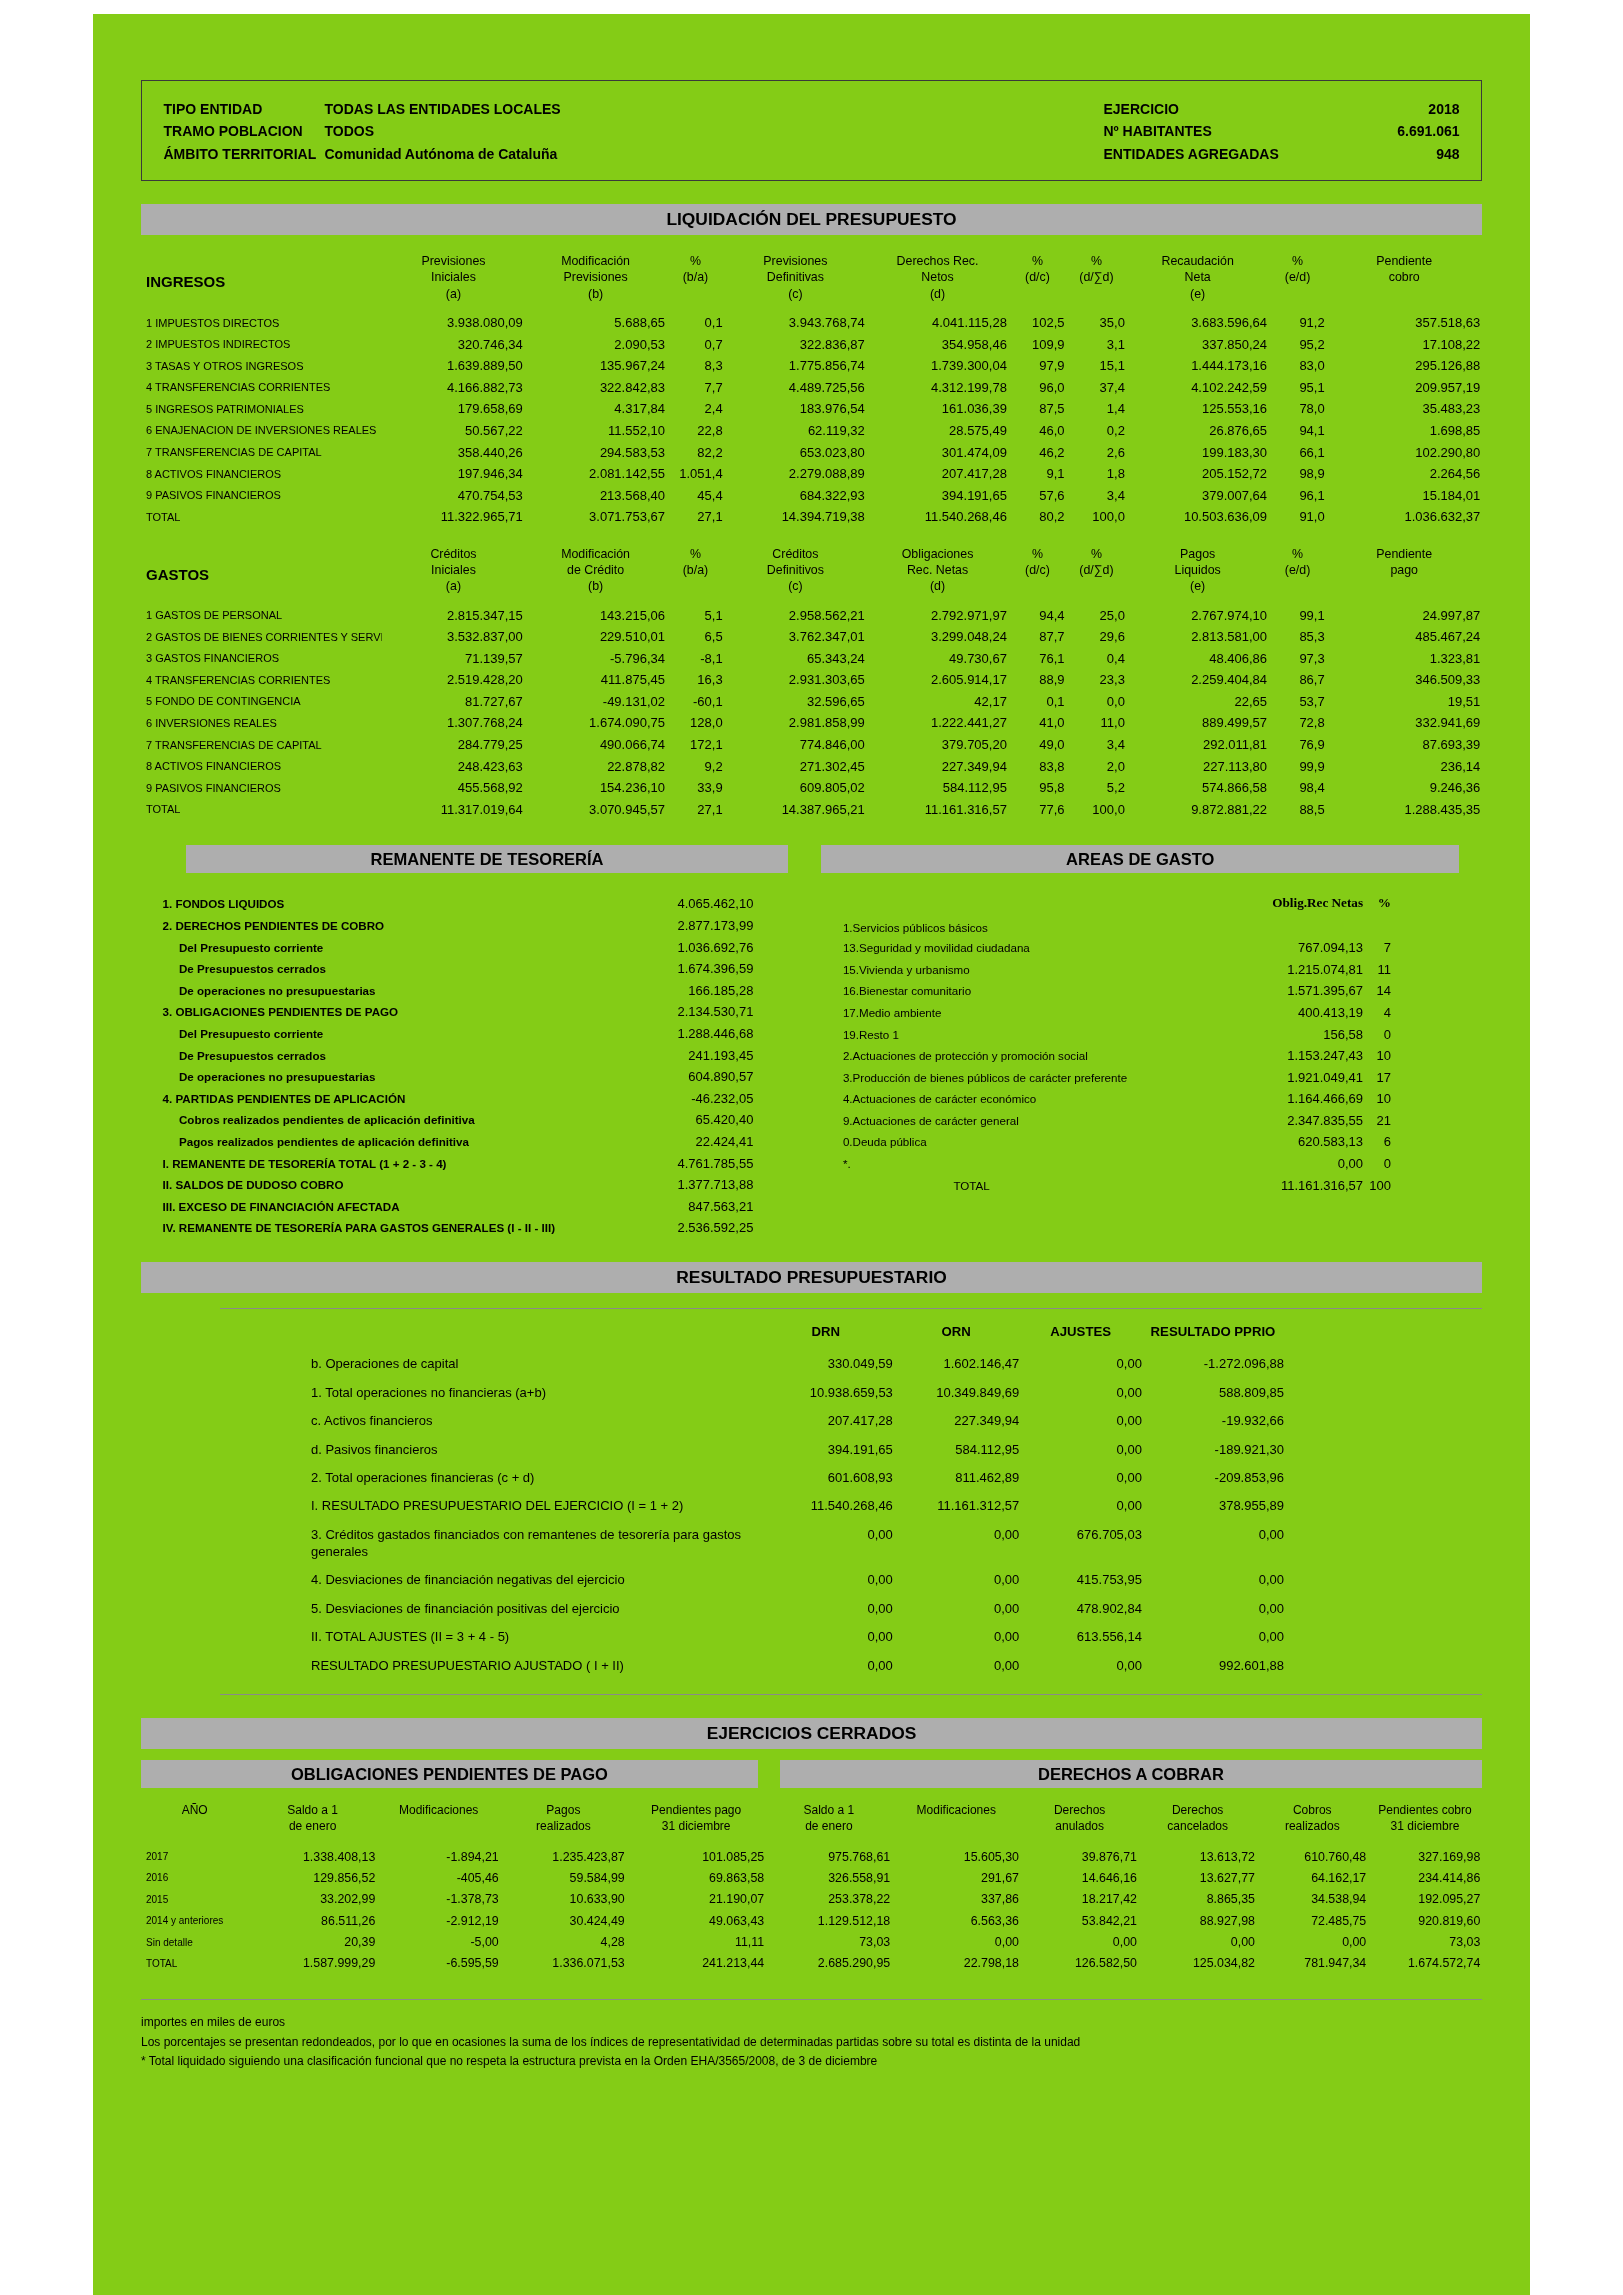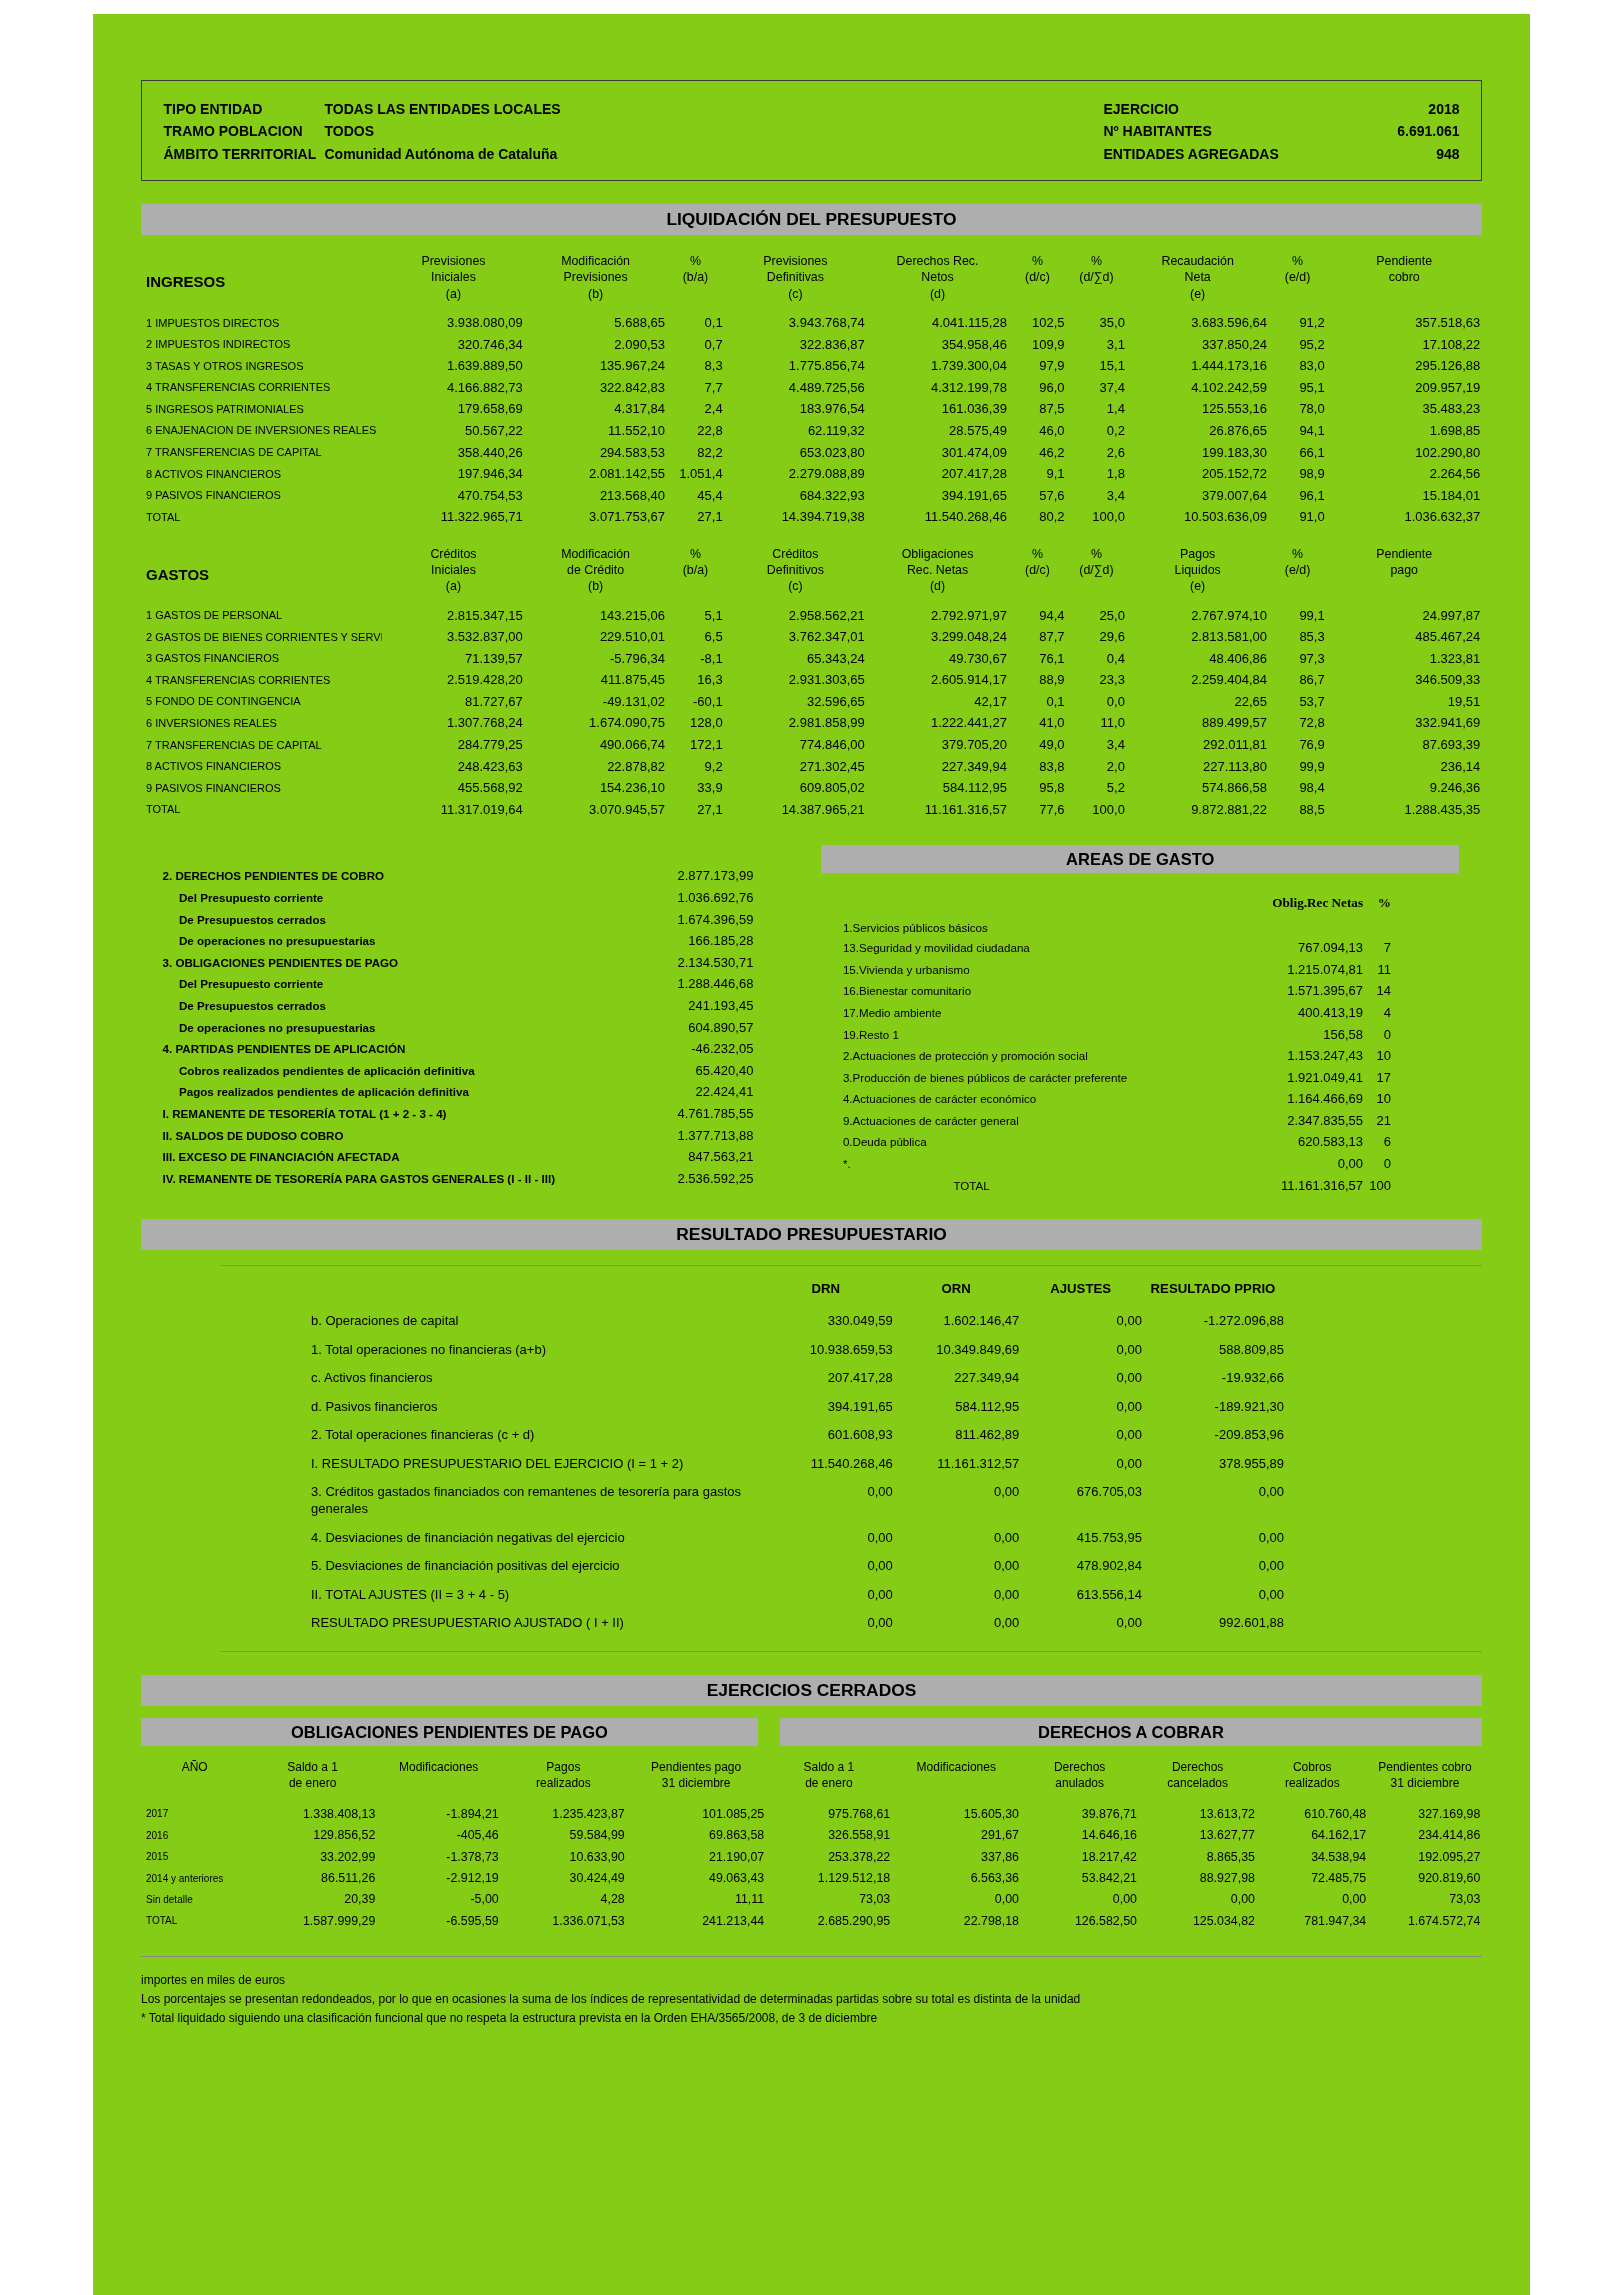--- a/index.html
+++ b/index.html
@@ -460,26 +460,31 @@
           <td class="num">100,0</td>
           <td class="num">9.872.881,22</td>
           <td class="num">88,5</td>
           <td class="num">1.288.435,35</td>
         </tr>
       </tbody>
   </table>
 
   <div class="two-col">
     <div class="left-half">
+      <div class="bar">REMANENTE DE TESORERÍA</div>
       <table class="rem">
         <colgroup>
             <col style="width:66%">
             <col style="width:34%">
           </colgroup>
         <tbody>
+            <tr>
+              <td class="lab">1. FONDOS LIQUIDOS</td>
+              <td class="num">4.065.462,10</td>
+            </tr>
             <tr>
               <td class="lab">2. DERECHOS PENDIENTES DE COBRO</td>
               <td class="num">2.877.173,99</td>
             </tr>
             <tr>
               <td class="lab ind1">Del Presupuesto corriente</td>
               <td class="num">1.036.692,76</td>
             </tr>
             <tr>
               <td class="lab ind1">De Presupuestos cerrados</td>

